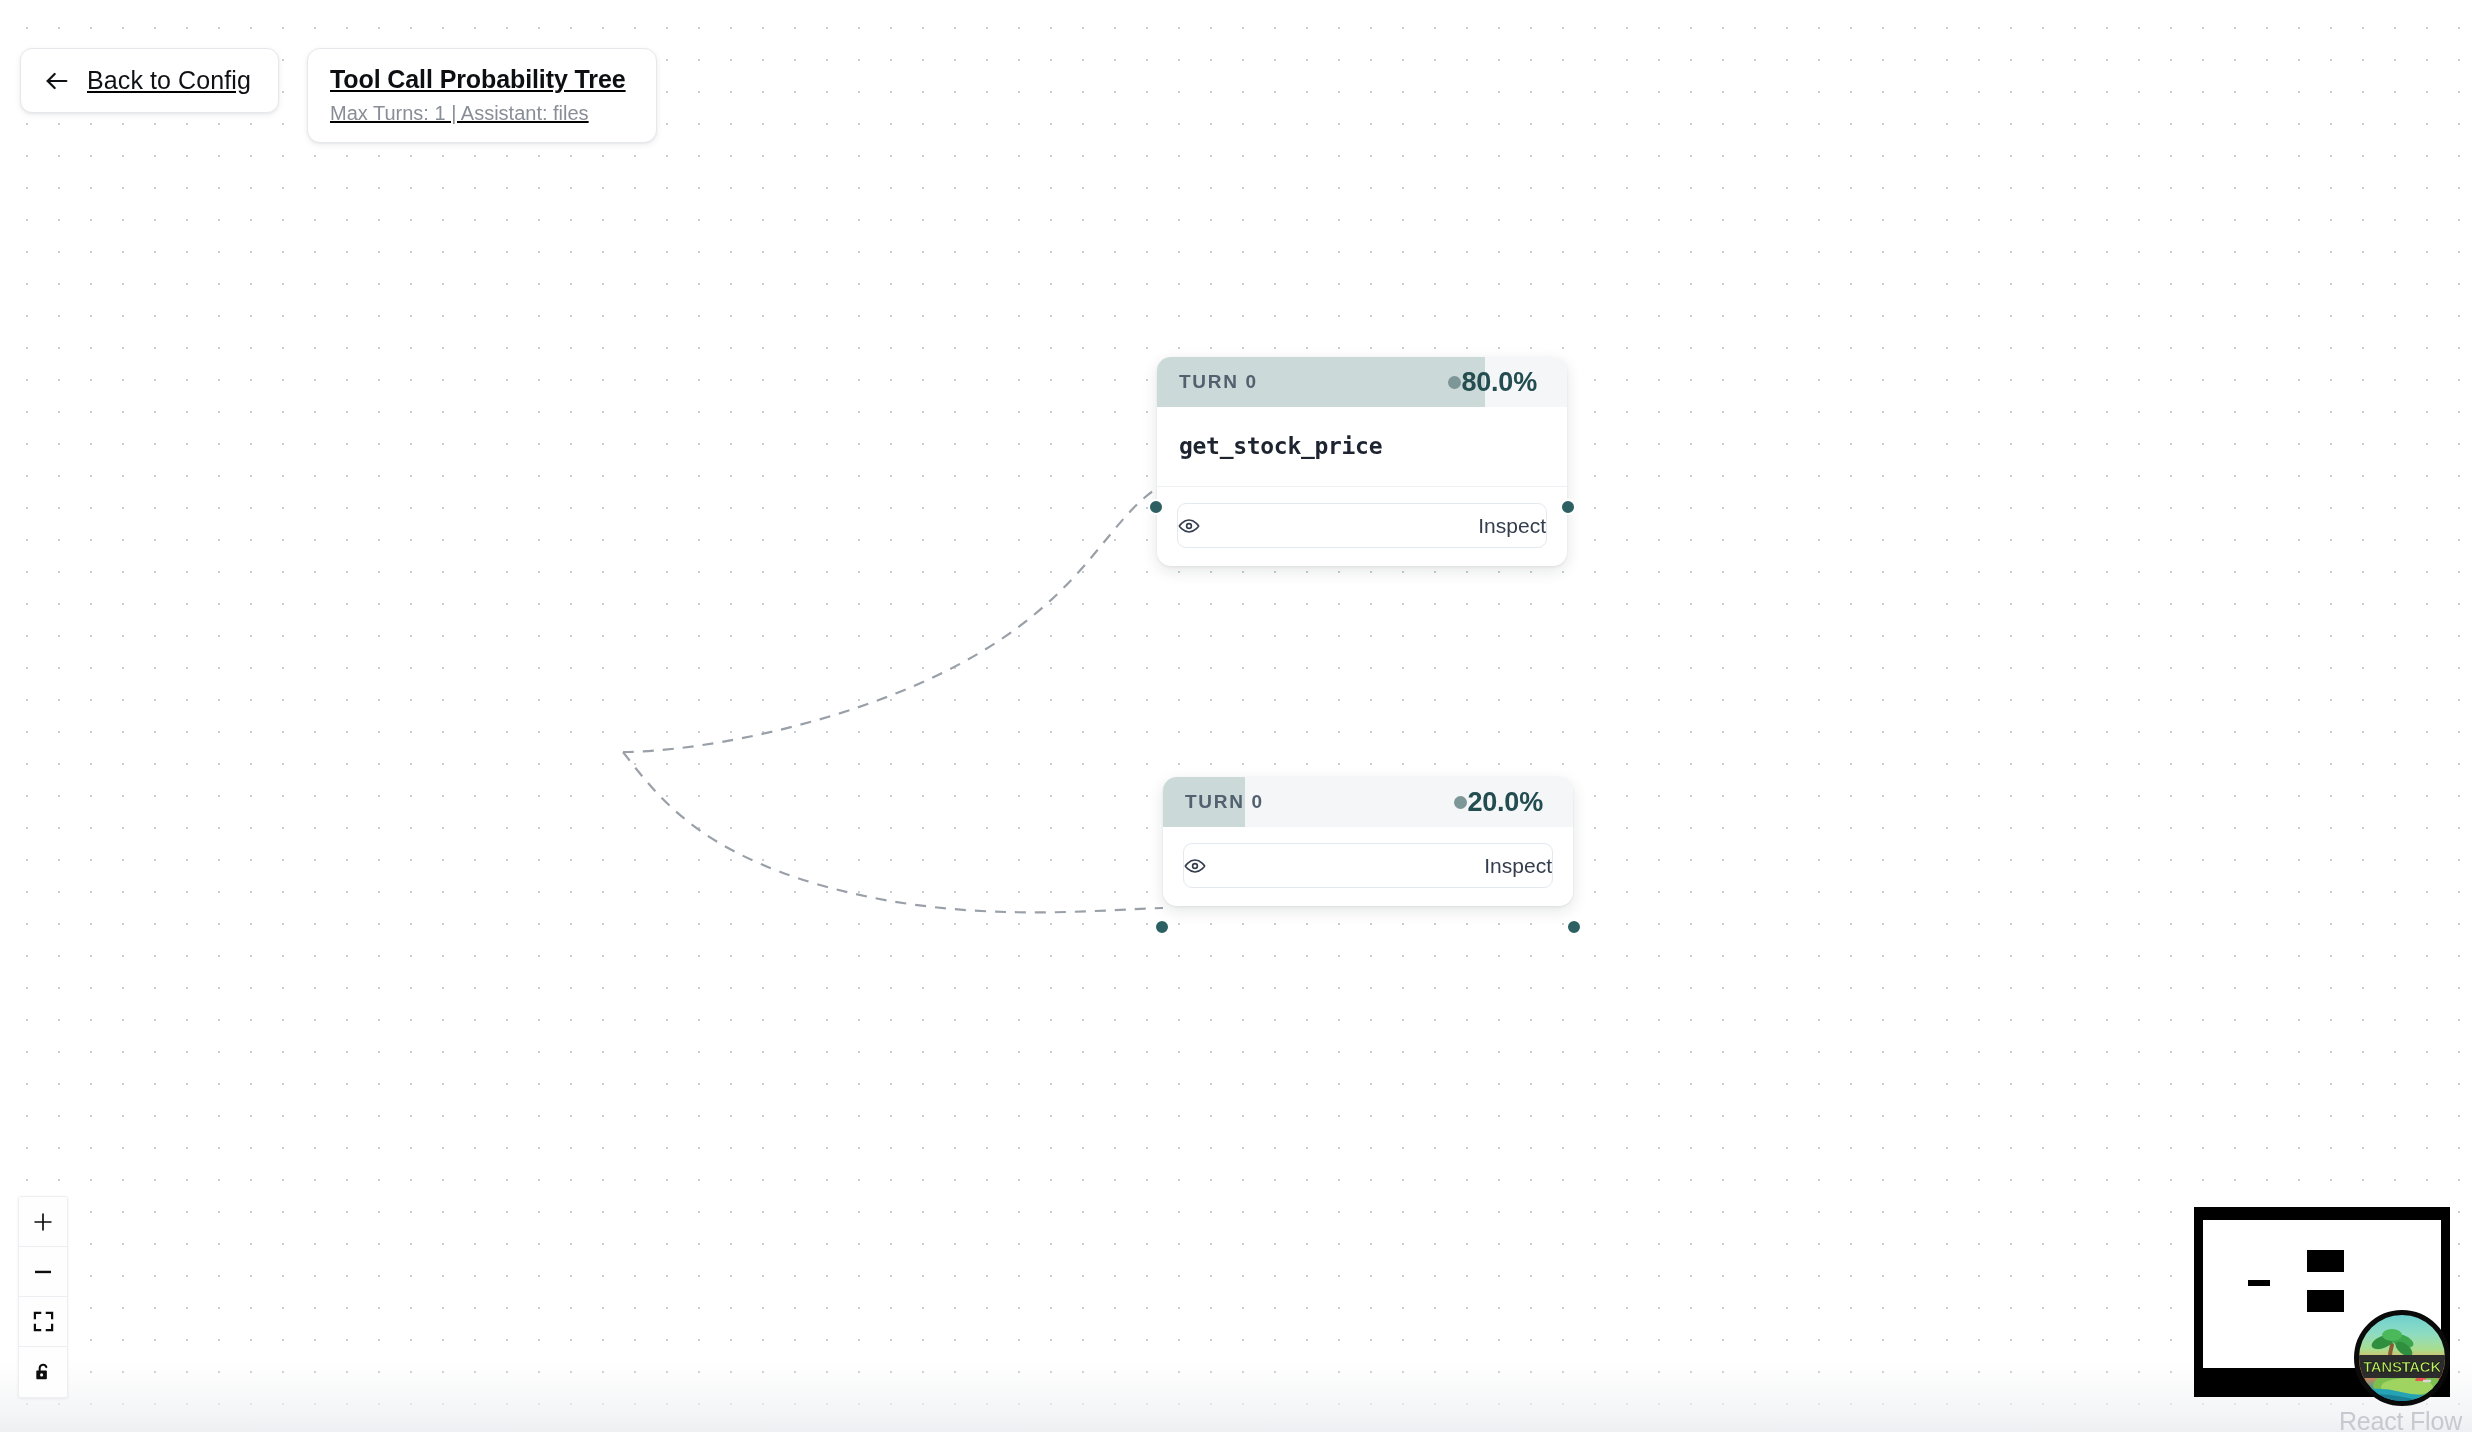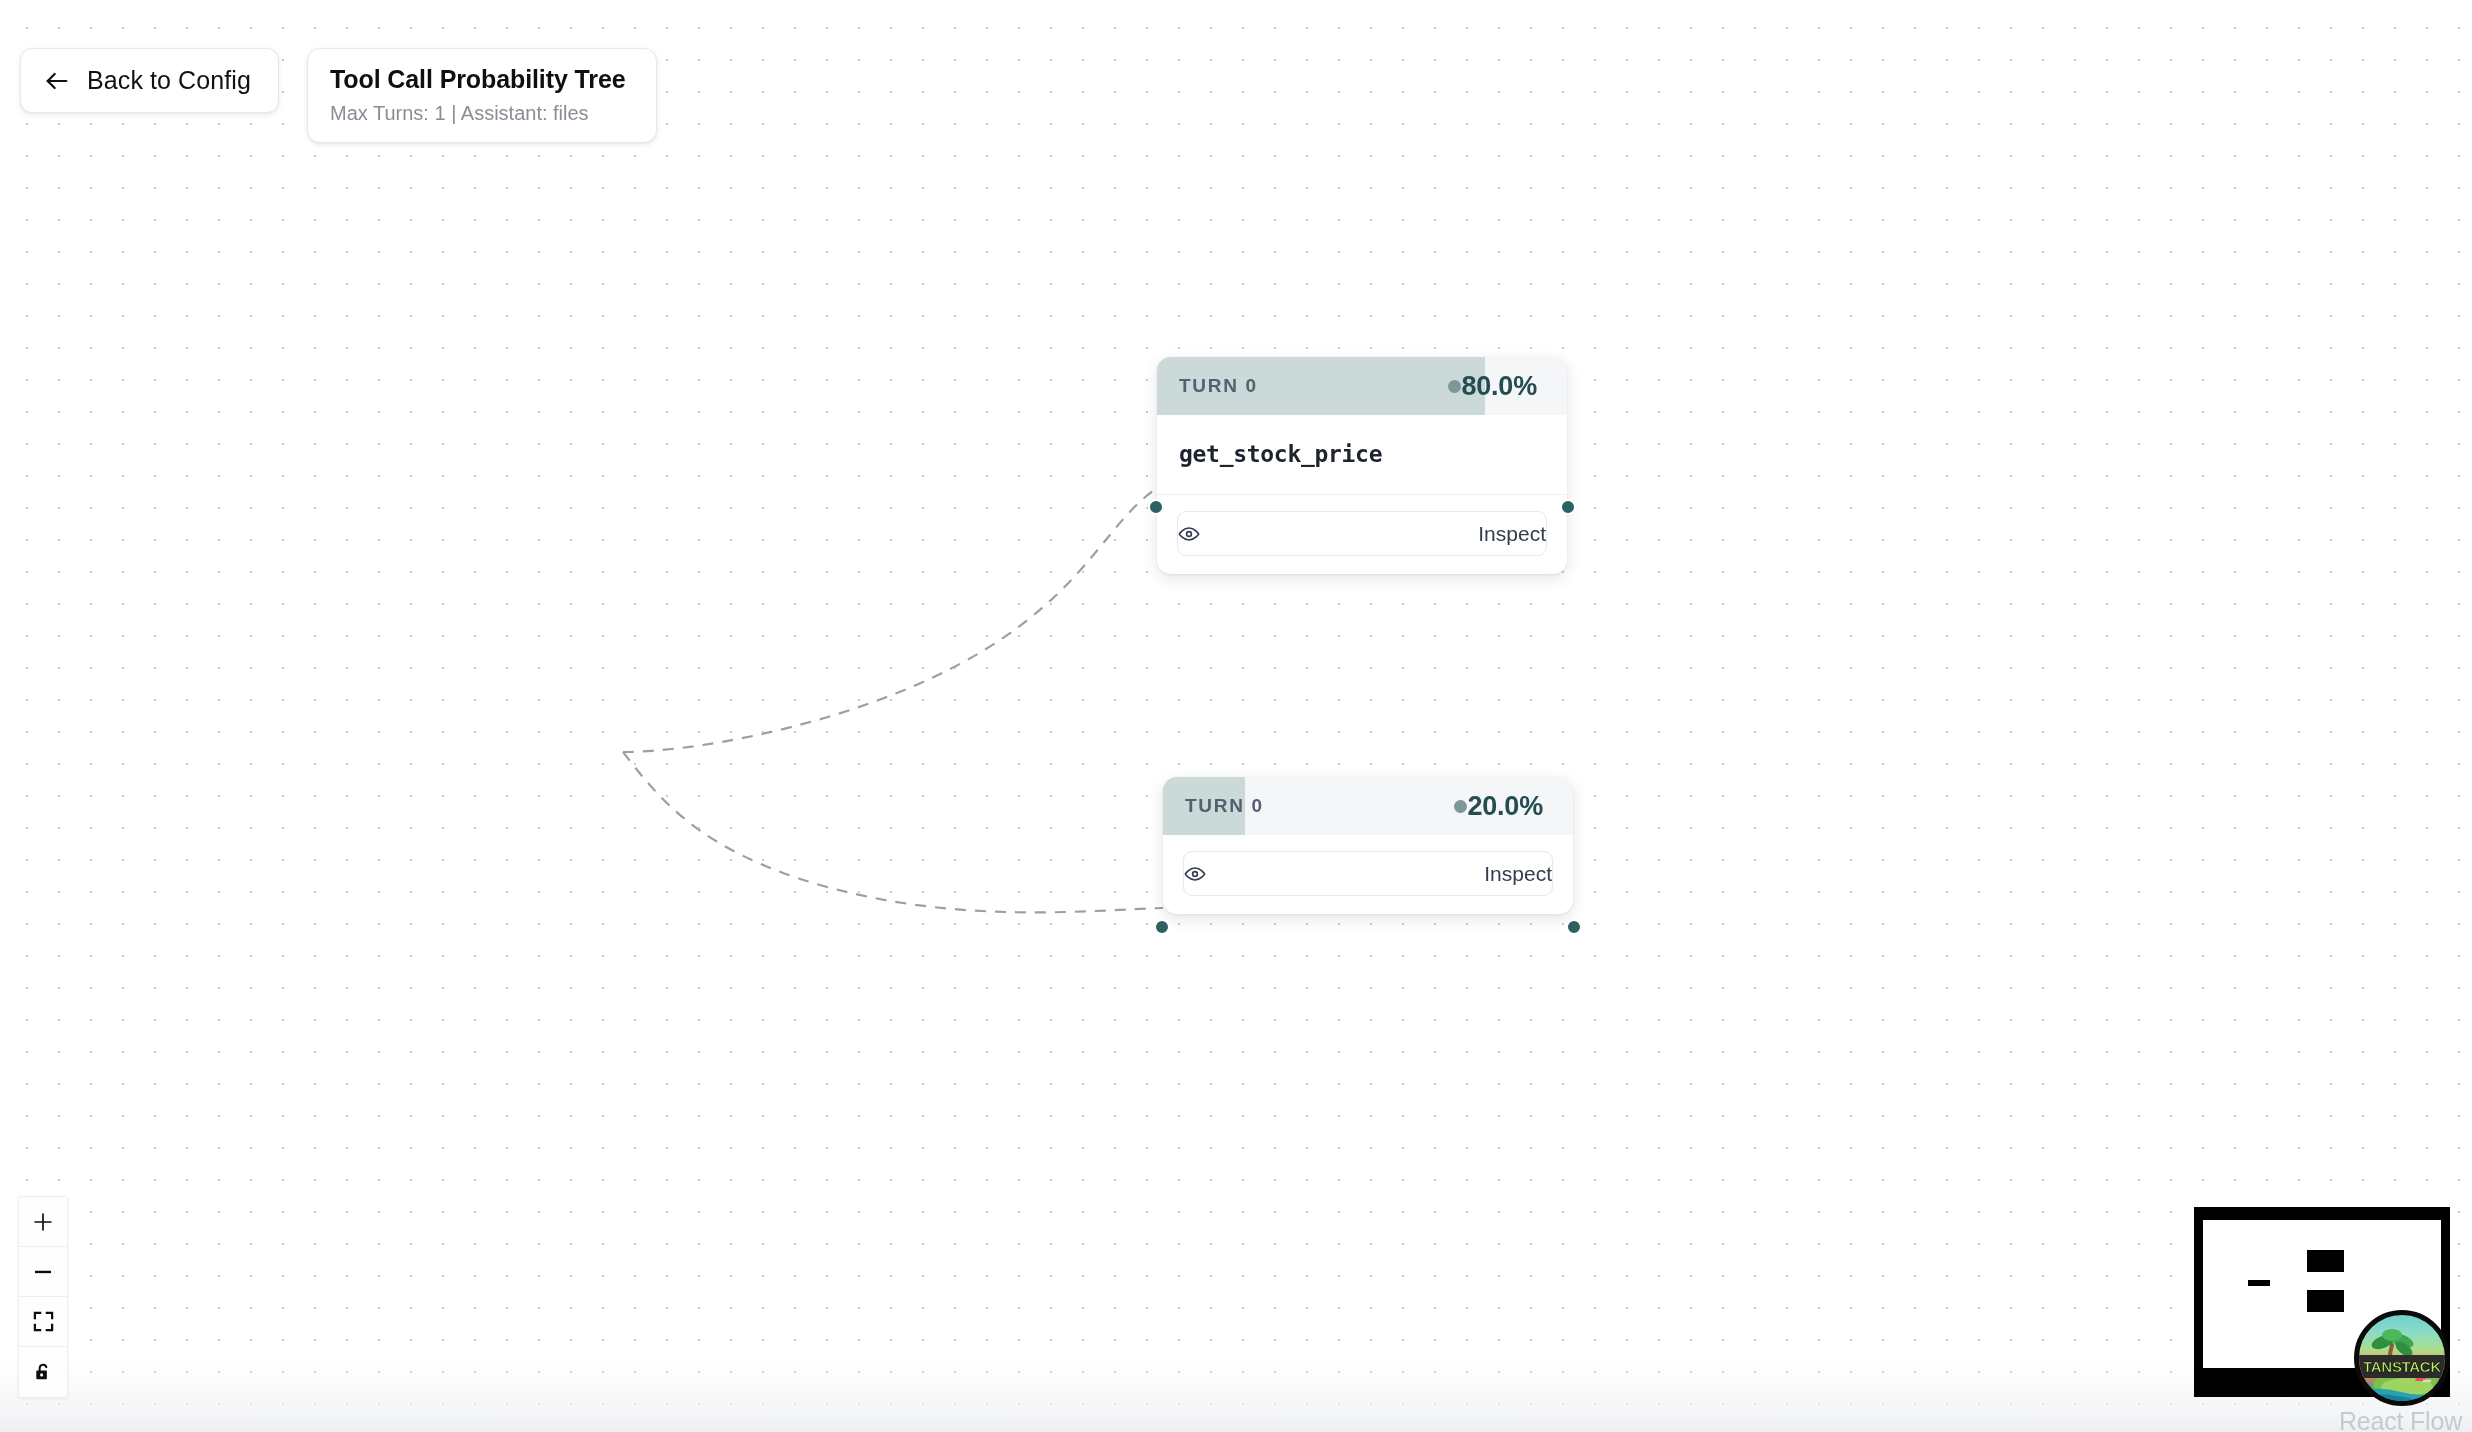--- a/index.html
+++ b/index.html
@@ -52,20 +52,21 @@
   }
 
   
   #top-panel {
     position: absolute;
     left: 20px; top: 48px;
     display: flex;
     align-items: flex-start;
     gap: 28px;
     z-index: 20;
+    text-decoration: underline;
   }
 
   .back-btn {
     display: flex;
     align-items: center;
     gap: 16px;
     background: #ffffff;
     border: 1px solid #e7e8eb;
     border-radius: 12px;
     padding: 17px 27px 17px 22px;
@@ -148,21 +149,21 @@
     box-shadow: 0 5px 16px rgba(22,28,38,0.11), 0 1px 3px rgba(22,28,38,0.07);
     z-index: 10;
     overflow: visible;
     cursor: grab;
   }
   #node-get-stock-price { left: 1157px; top: 357px; }
   #node-get-file        { left: 1163px; top: 777px; }
 
   .node-header {
     position: relative;
-    height: 58px;
+    height: 50px;
     border-radius: 14px 14px 0 0;
     background: #f4f6f8;
     overflow: hidden;
     display: flex;
     align-items: center;
     padding: 0 30px 0 22px;
   }
   .node-header .prob-fill {
     position: absolute;
     left: 0; top: 0; bottom: 0;

